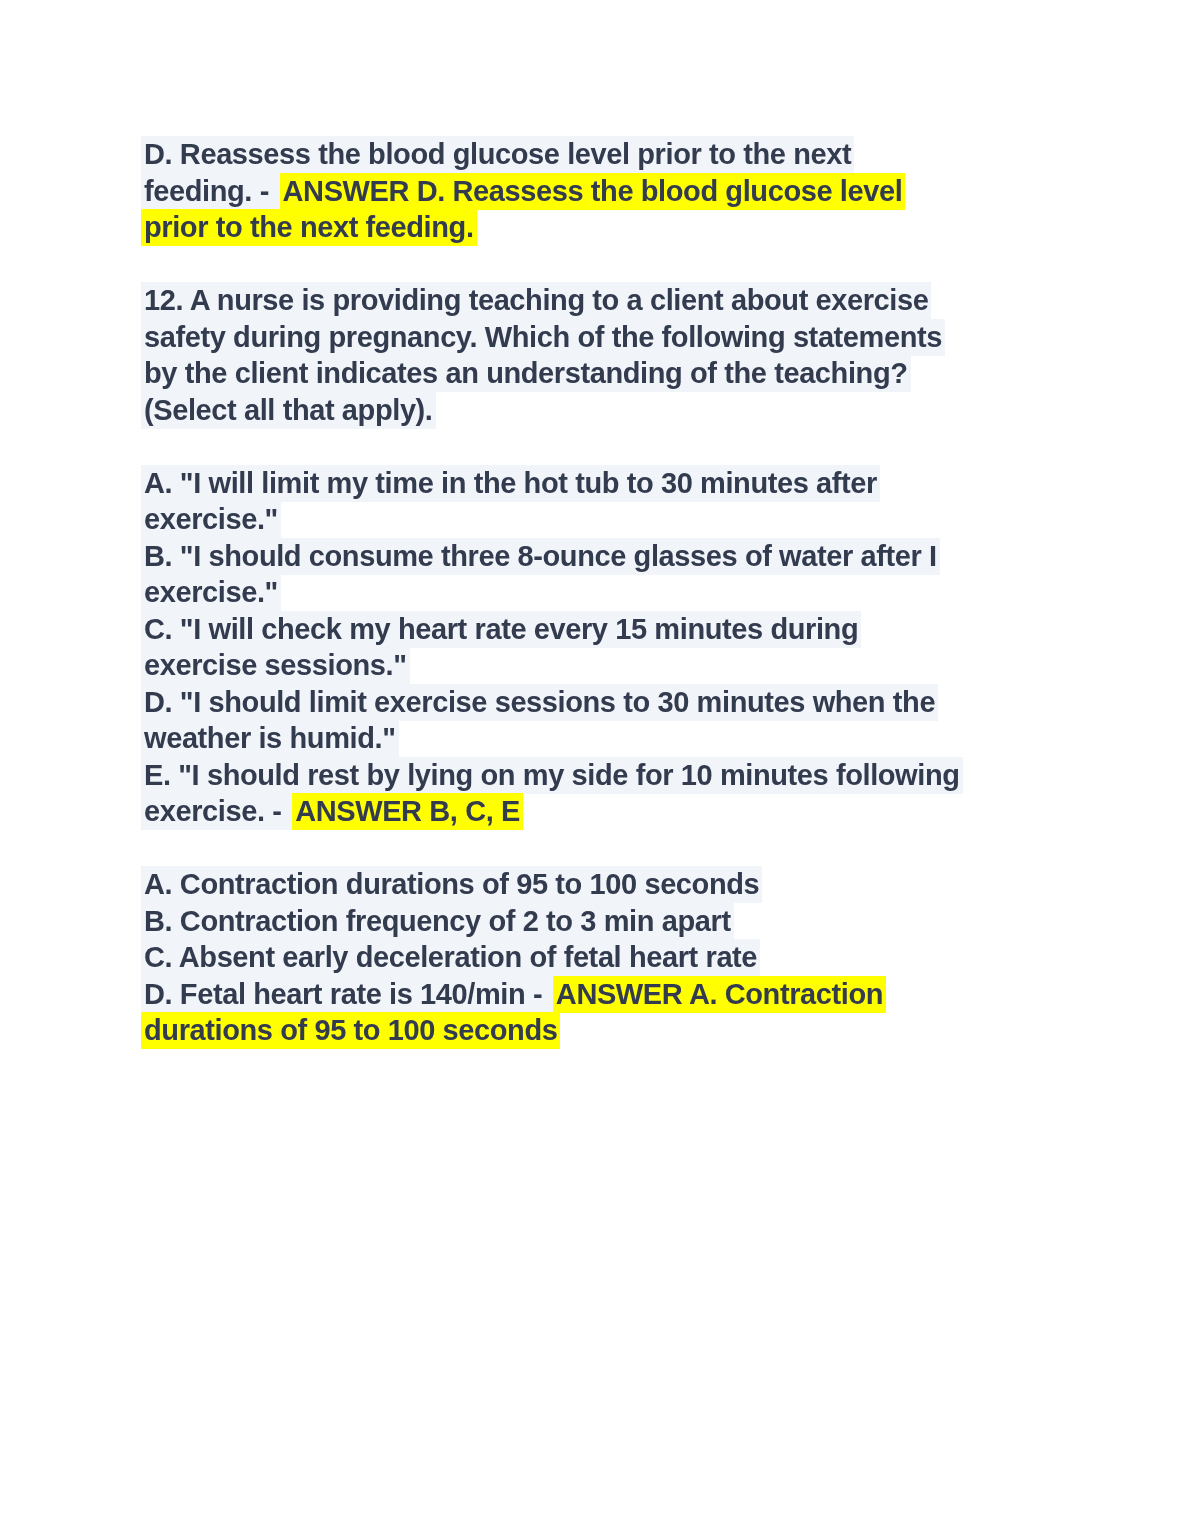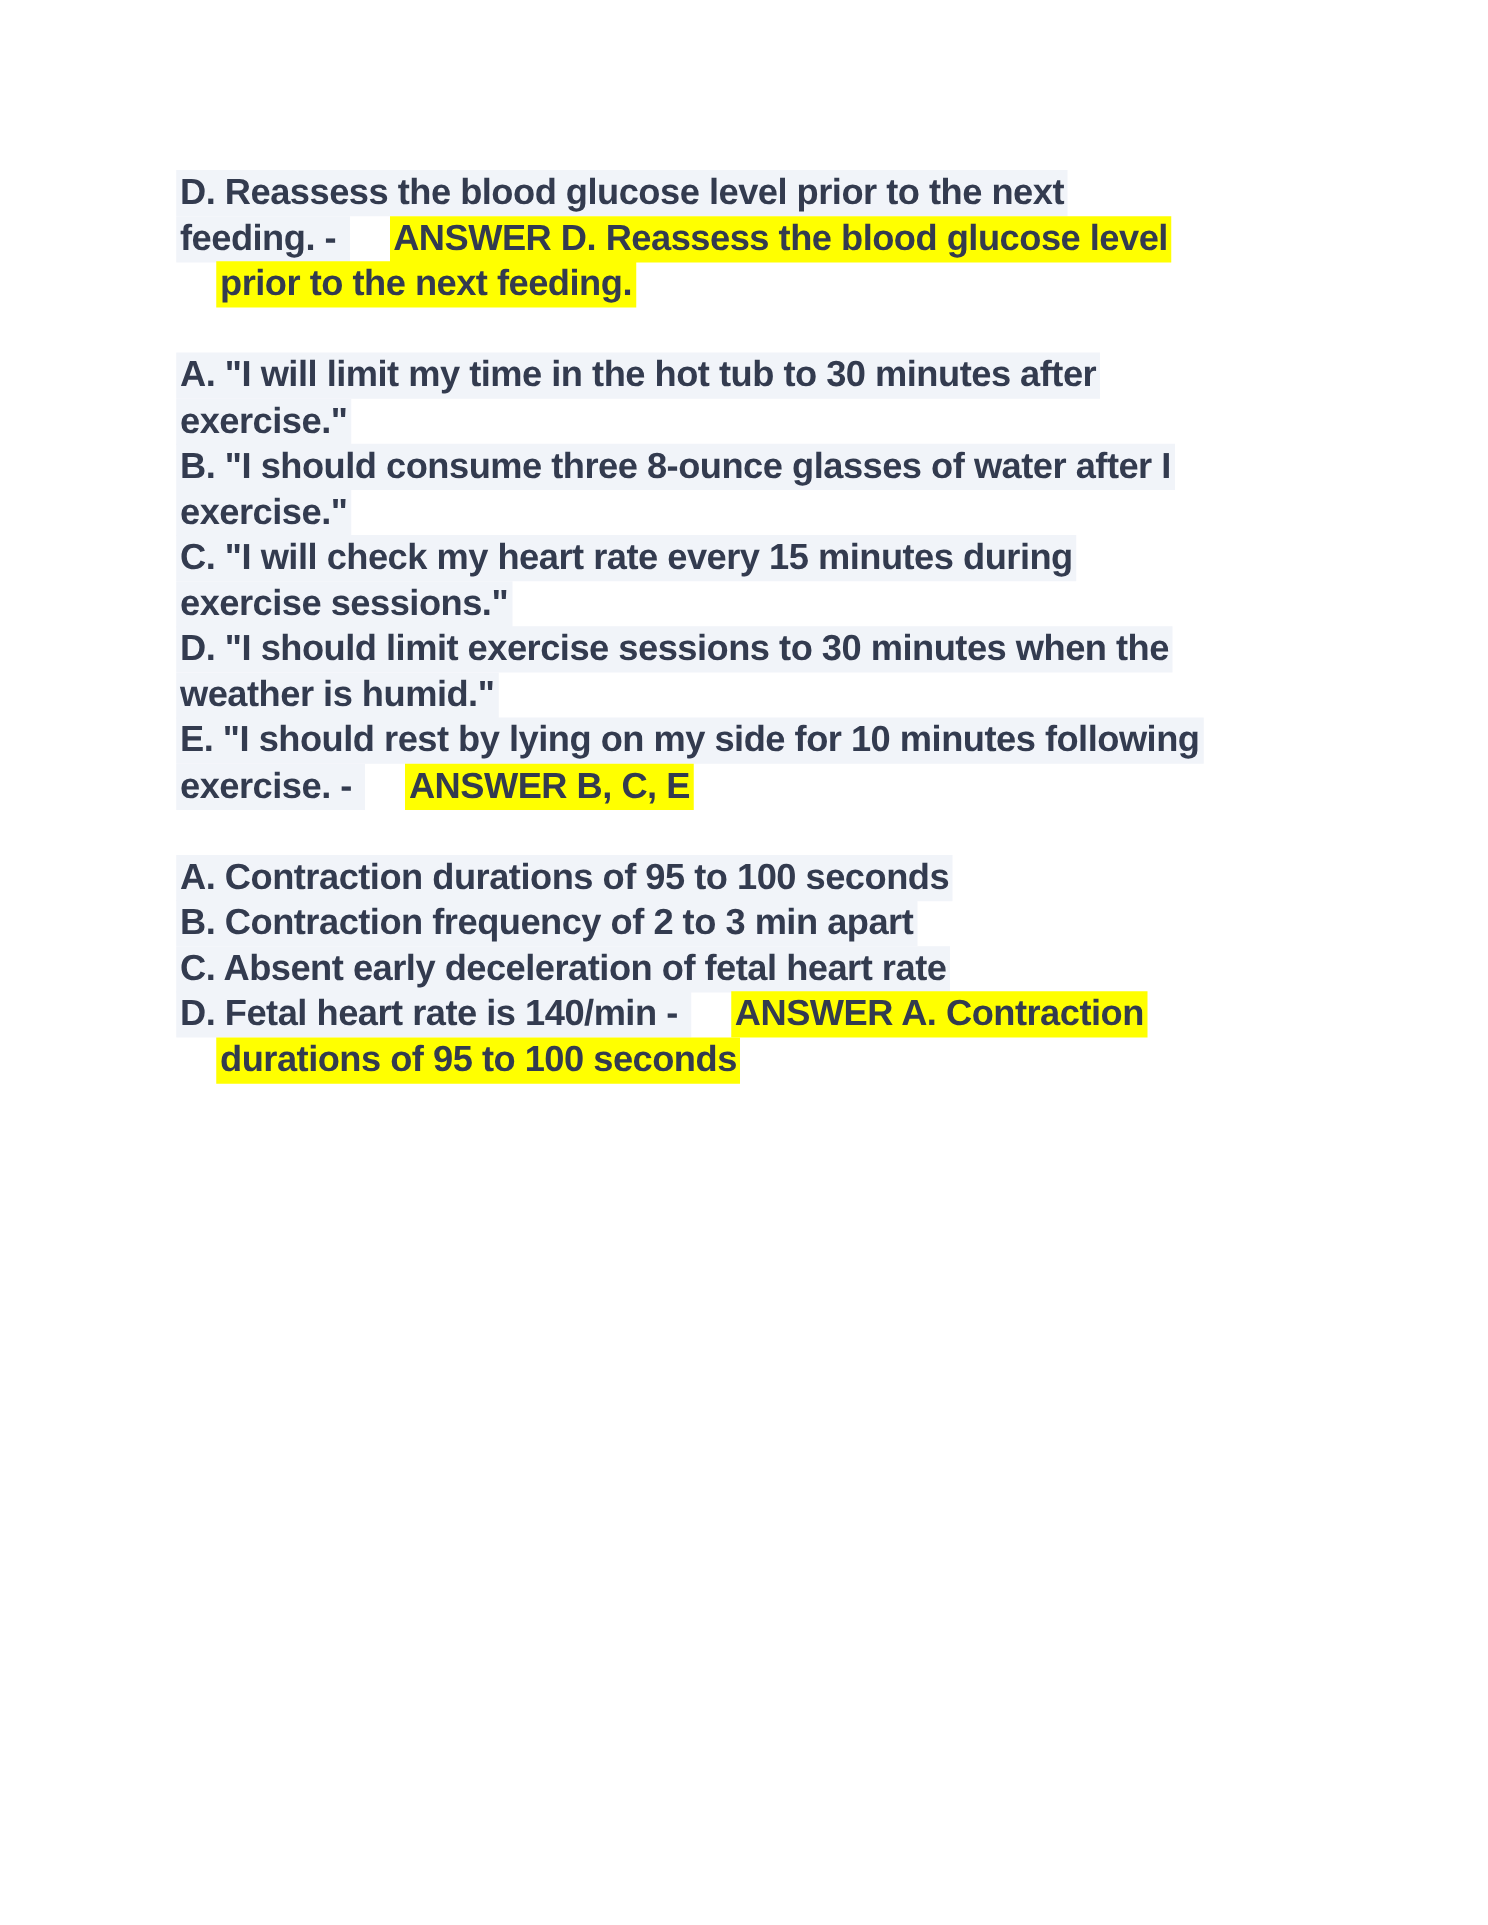--- a/index.html
+++ b/index.html
@@ -37,31 +37,34 @@
   .seg {
     box-decoration-break: clone;
     -webkit-box-decoration-break: clone;
     padding: 2px 3px 3px 3px;
   }
   .seg-normal {
     background: var(--line-hl, #f1f4f9);
   }
   .seg-answer {
     background: var(--ans-hl, #ffff00);
-    margin-left: 32px;
   }
 </style>
 </head>
 <body>
 
 <div class="page">
   <div class="content">
       <p class="block"><span class="seg seg-normal">D. Reassess the blood glucose level prior to the next
 feeding. - </span><span class="seg seg-answer">ANSWER D. Reassess the blood glucose level
 prior to the next feeding.</span></p>
+      <p class="block"><span class="seg seg-normal">12. A nurse is providing teaching to a client about exercise
+safety during pregnancy. Which of the following statements
+by the client indicates an understanding of the teaching?
+(Select all that apply).</span></p>
       <p class="block"><span class="seg seg-normal">A. "I will limit my time in the hot tub to 30 minutes after
 exercise."
 B. "I should consume three 8-ounce glasses of water after I
 exercise."
 C. "I will check my heart rate every 15 minutes during
 exercise sessions."
 D. "I should limit exercise sessions to 30 minutes when the
 weather is humid."
 E. "I should rest by lying on my side for 10 minutes following
 exercise. - </span><span class="seg seg-answer">ANSWER B, C, E</span></p>

